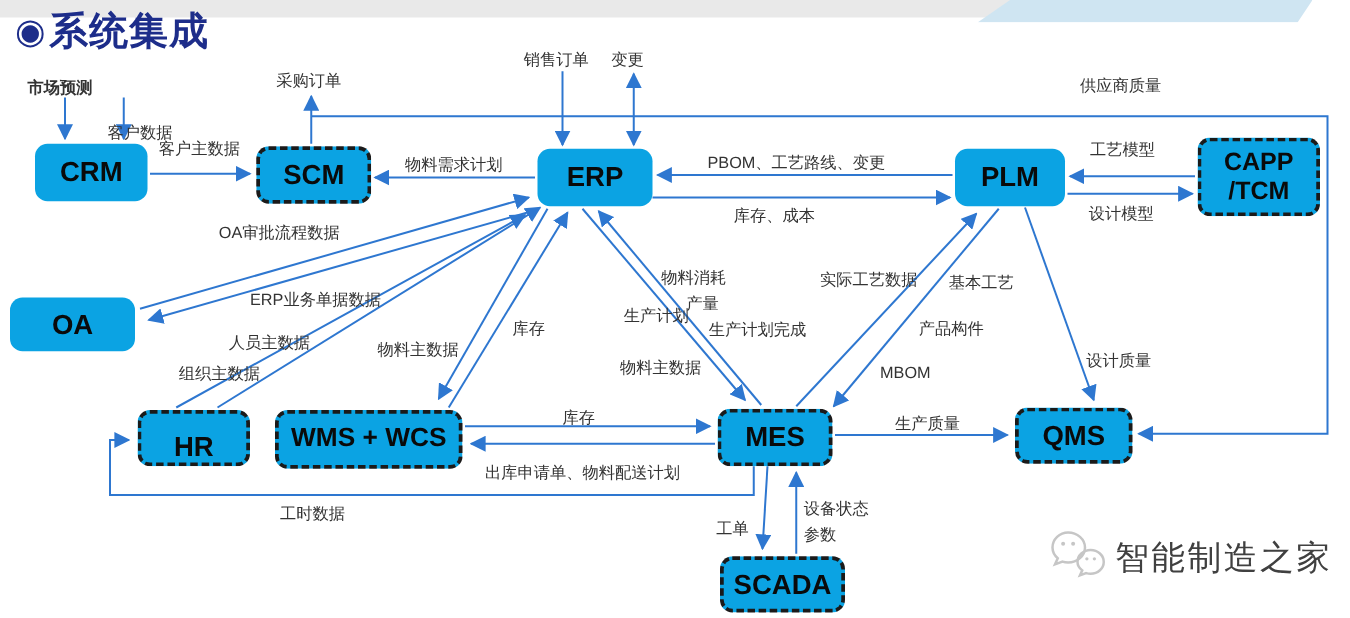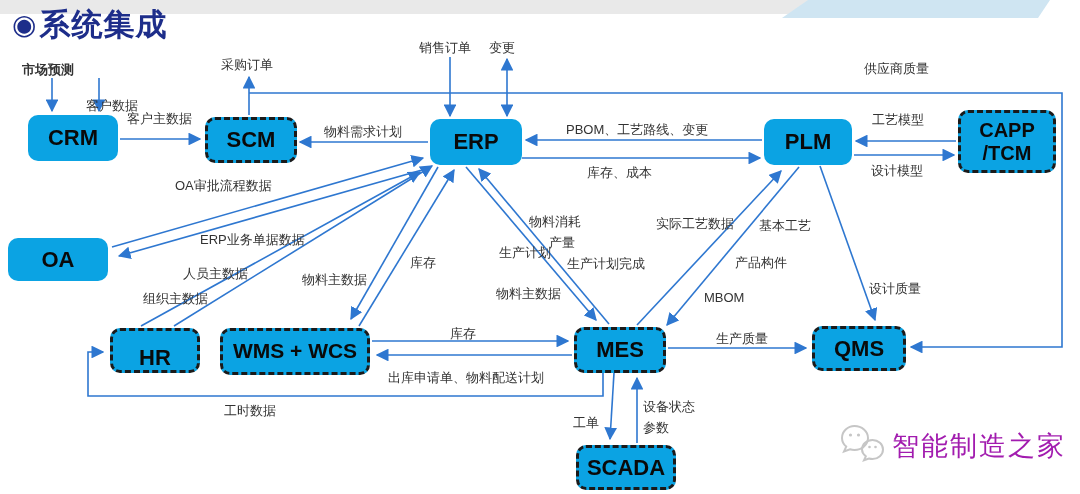--- a/index.html
+++ b/index.html
@@ -11,21 +11,21 @@
   .title{position:absolute;left:12px;top:4px;font-size:31px;font-weight:bold;color:#1d2d8a;
          display:flex;align-items:center;gap:2px;letter-spacing:1px;}
   .title .bullet{font-size:28px;line-height:1;}
   svg.wires{position:absolute;left:0;top:0;}
   .node{position:absolute;background:#0ba3e3;border-radius:10px;display:flex;flex-direction:column;
         align-items:center;justify-content:center;color:#0a0a0a;font-weight:bold;font-size:22px;
         box-sizing:border-box;line-height:1.15;}
   .node.dashed{border:3px dashed #1a1a1a;}
   .edge-label{position:absolute;font-size:13px;color:#333;white-space:nowrap;}
   .watermark{position:absolute;left:840px;top:424px;display:flex;align-items:center;gap:6px;
-             color:#a21caf;font-size:27px;letter-spacing:2px;}
+             color:#404040;font-size:27px;letter-spacing:2px;}
 </style>
 </head>
 <body>
 
 <div class="stage">
 
   <div class="top-gray"></div>
   <div class="top-blue"></div>
 
   <div class="title">

